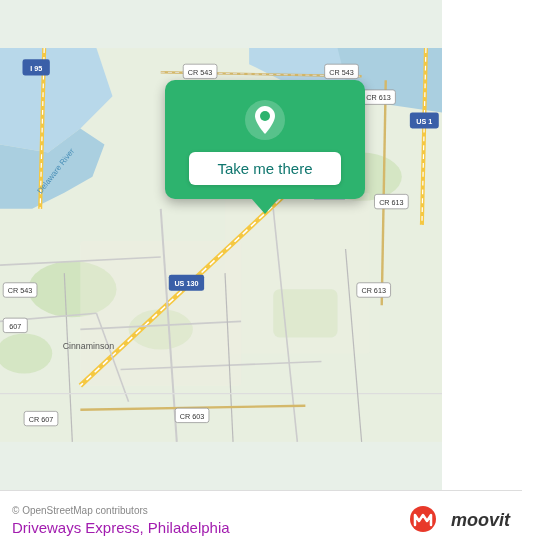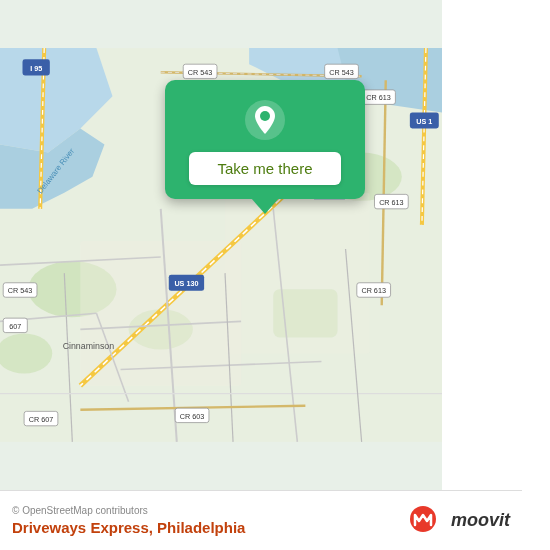--- a/index.html
+++ b/index.html
@@ -51,21 +51,21 @@
     }
 
     #popup-icon {
       width: 44px;
       height: 44px;
       margin-bottom: 10px;
     }
 
     #popup-button {
       background: white;
-      color: #4d7c0f;
+      color: #0f766e;
       border: none;
       border-radius: 6px;
       padding: 8px 28px;
       font-size: 15px;
       font-weight: 500;
       cursor: pointer;
       white-space: nowrap;
       box-shadow: 0 1px 4px rgba(0,0,0,0.15);
     }
 
@@ -98,22 +98,22 @@
     }
 
     #attribution {
       font-size: 10px;
       color: #888;
       margin-bottom: 3px;
     }
 
     #place-name {
       font-size: 15px;
-      font-weight: 700;
-      color: #c2410c;
+      font-weight: 400;
+      color: #a21caf;
     }
 
     #moovit-logo {
       display: flex;
       align-items: center;
       gap: 12px;
     }
 
     #moovit-icon {
       width: 32px;

